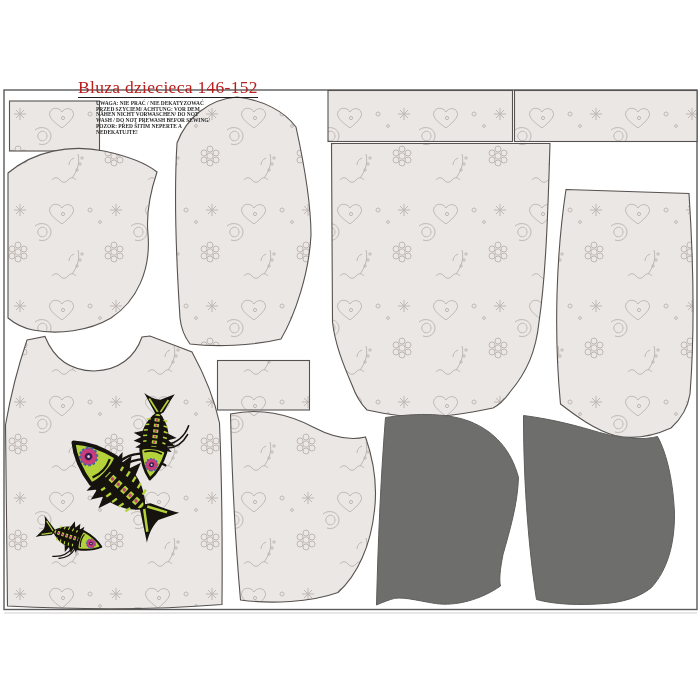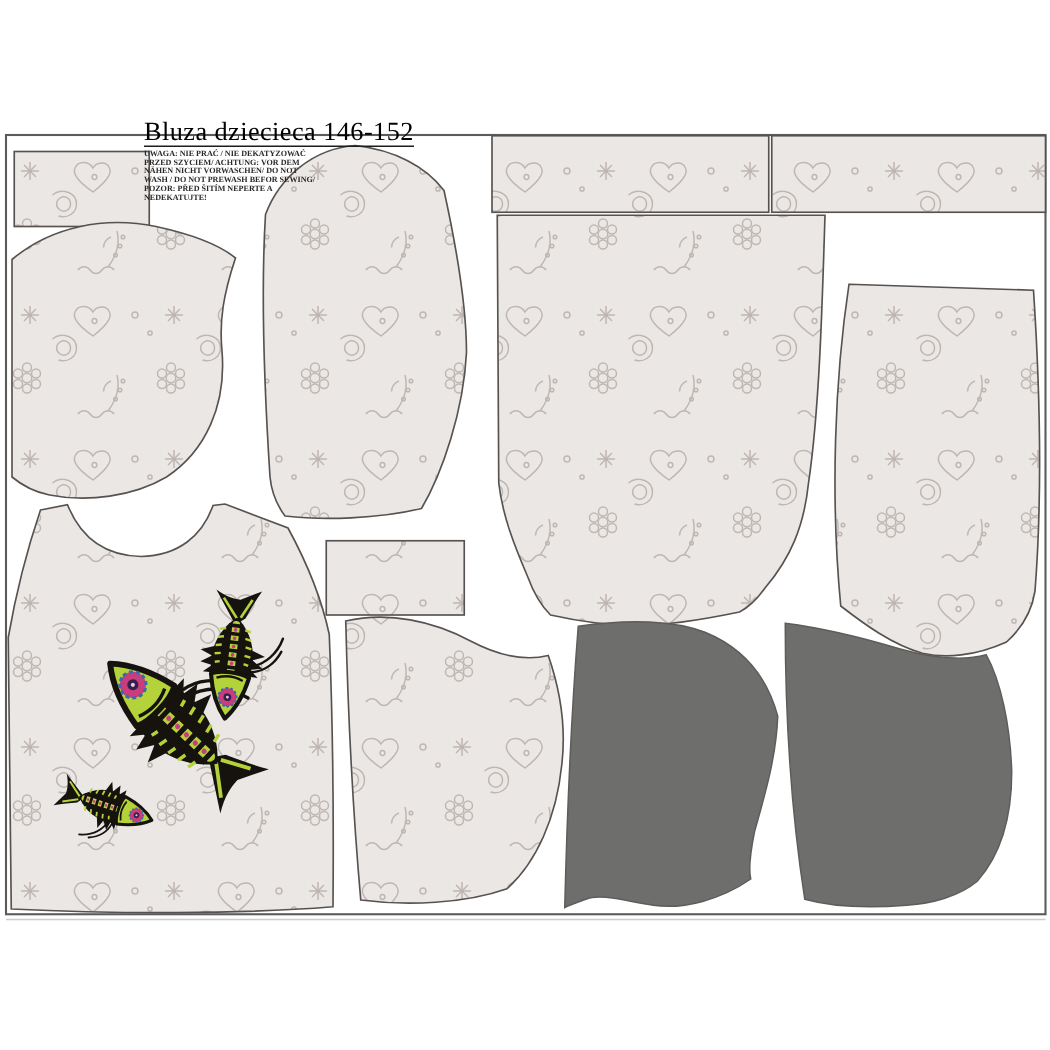--- a/index.html
+++ b/index.html
@@ -1,20 +1,20 @@
 <!DOCTYPE html>
 <html><head>
 <meta charset="utf-8">
 <style>
   html,body{margin:0;padding:0;background:#ffffff;}
   .stage{position:relative;width:700px;height:700px;background:#ffffff;overflow:hidden;
          font-family:"Liberation Serif",serif;}
   .layout-svg{position:absolute;left:0;top:0;}
-  .panel-title{position:absolute;left:96px;top:79px;font-size:17.5px;line-height:1.0;
-         color:#000000;letter-spacing:.3px;border-bottom:1.5px solid #1c1c1c;white-space:nowrap;}
+  .panel-title{position:absolute;left:78px;top:79px;font-size:17.5px;line-height:1.0;
+         color:#b91c1c;letter-spacing:.3px;border-bottom:1.5px solid #1c1c1c;white-space:nowrap;}
   .care{position:absolute;left:96px;top:101px;width:112px;font-size:5.4px;line-height:1.06;
          font-weight:bold;color:#2a2a2a;}
   .care div{white-space:nowrap;}
 </style>
 </head>
 <body>
 
 <div class="stage">
 
   <svg class="layout-svg" width="700" height="700" viewBox="0 0 700 700">

